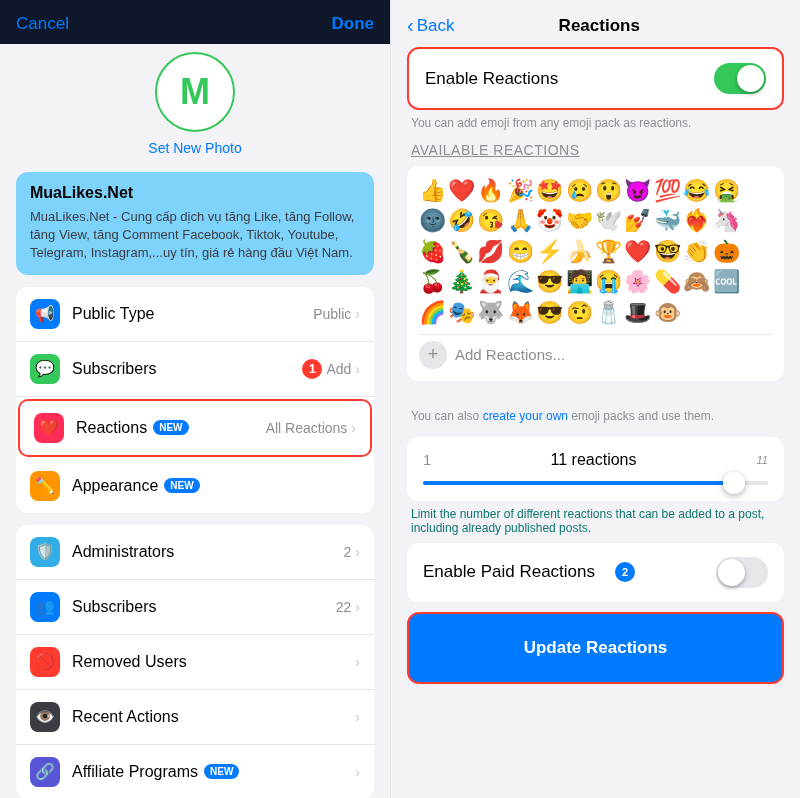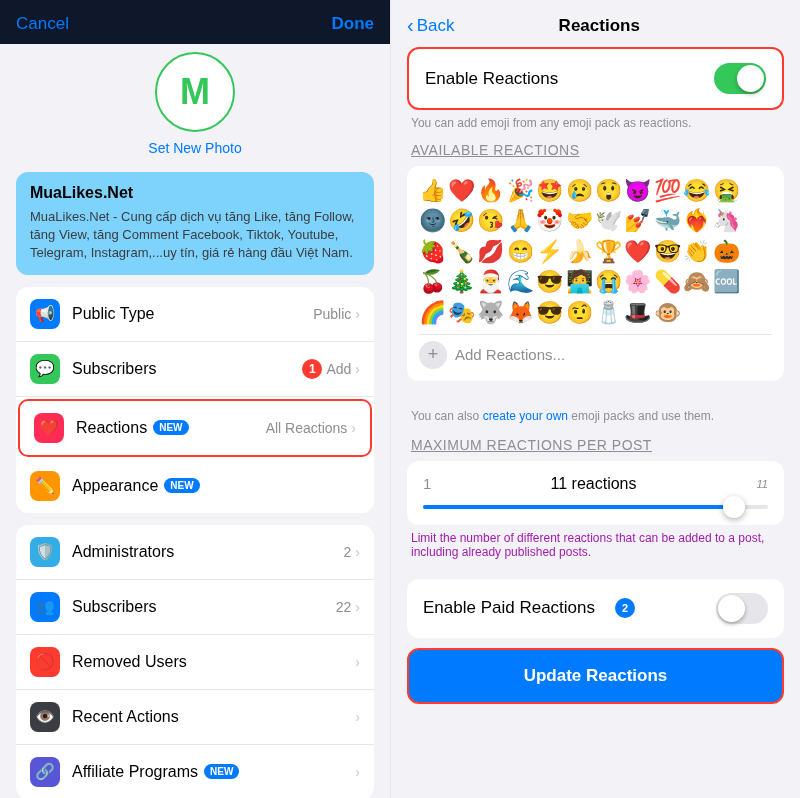--- a/index.html
+++ b/index.html
@@ -418,22 +418,22 @@
       width: 22px;
       height: 22px;
       background: white;
       border-radius: 50%;
       box-shadow: 0 2px 6px rgba(0,0,0,0.3);
       cursor: pointer;
     }
 
     .slider-hint {
       font-size: 12px;
-      color: #a21caf;
-      margin-bottom: 20px;
+      color: #0f766e;
+      margin-bottom: 8px;
       padding: 0 4px;
     }
 
     .paid-reactions-card {
       background: white;
       border-radius: 12px;
       padding: 14px 16px;
       margin-bottom: 10px;
       display: flex;
       align-items: center;
@@ -459,21 +459,21 @@
       justify-content: center;
     }
 
     .update-btn {
       background: #007aff;
       color: white;
       font-size: 17px;
       font-weight: 600;
       border: none;
       border-radius: 12px;
-      padding: 16px;
+      padding: 24px;
       width: 100%;
       cursor: pointer;
       border: 2px solid #ff3b30;
     }
 
     .left-panel-wrapper {
       position: relative;
     }
   </style>
 </head>
@@ -683,21 +683,20 @@
         <div class="add-icon">+</div>
         <span class="add-text">Add Reactions...</span>
       </div>
     </div>
 
     <div class="hint-link-text">
       <span>You can also </span><a href="#">create your own</a><span> emoji packs and use them.</span>
     </div>
 
     
-    <div class="section-title">MAXIMUM REACTIONS PER POST</div>
 
     <div class="slider-card">
       <div class="slider-row">
         <span class="slider-min">1</span>
         <span class="slider-label">11 reactions</span>
         <span class="slider-max">11</span>
       </div>
       <div class="slider-track">
         <div class="slider-fill"></div>
         <div class="slider-thumb"></div>

